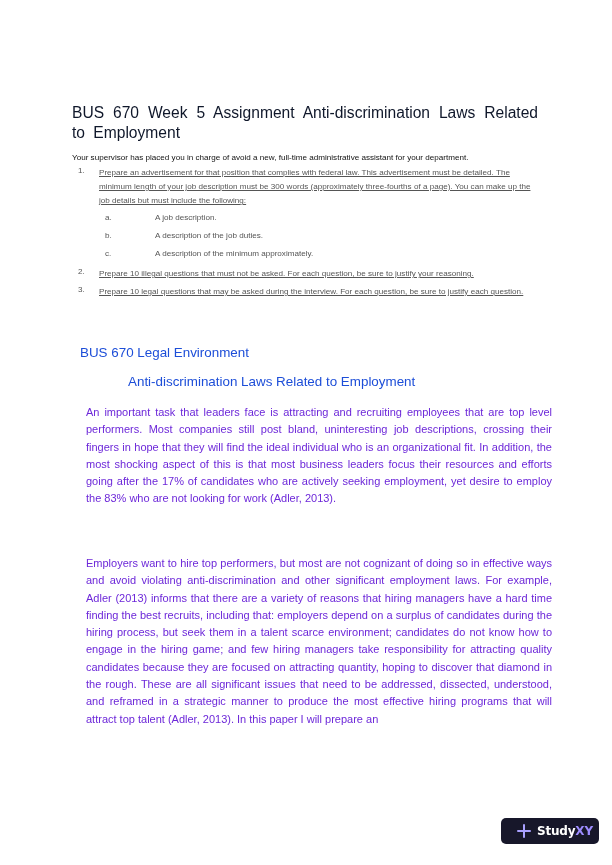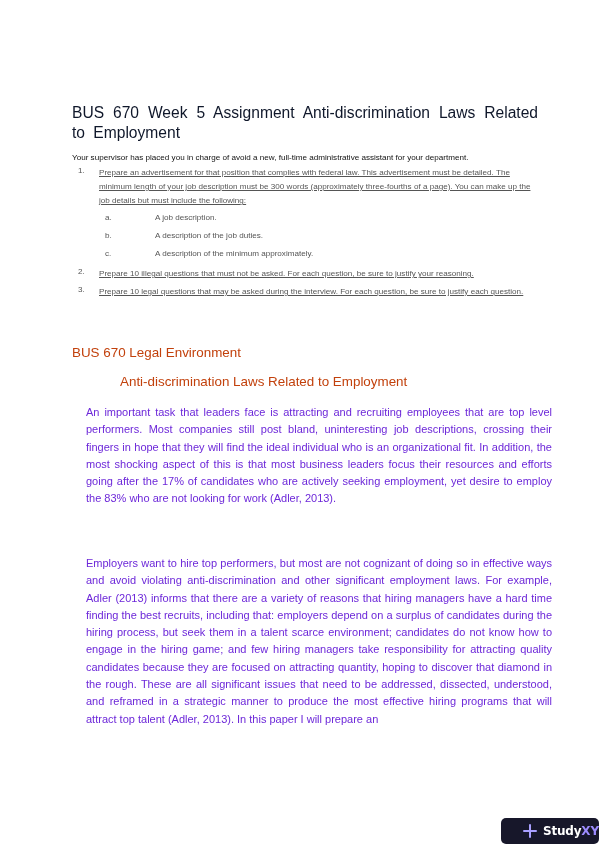--- a/index.html
+++ b/index.html
@@ -23,33 +23,33 @@
 
   .steps { position: absolute; top: 166px; left: 0; width: 466px; font-size: 8.1px; color: #555555; }
   .step { position: absolute; left: 0; width: 466px; }
   .step .num { position: absolute; left: 6px; width: 10px; }
   .step .txt { position: absolute; left: 27px; width: 438px; line-height: 14px; text-decoration: underline; }
   .sub { position: absolute; left: 0; width: 466px; }
   .sub .letter { position: absolute; left: 33px; }
   .sub .txt { position: absolute; left: 51px; white-space: nowrap; margin-left: 32px; }
 
   .h2 {
-    position: absolute; left: 0; font-size: 13.4px; color: #c2410c; white-space: nowrap;
+    position: absolute; left: 8px; font-size: 13.4px; color: #1d4ed8; white-space: nowrap;
   }
 
   .para {
     position: absolute; left: 14px; width: 466px;
     font-size: 11px; line-height: 17.3px; color: #6d28d9;
     text-align: justify;
   }
 
   .badge {
     position: absolute; left: 501px; top: 818px; width: 98px; height: 26px;
     background: #17172a; border-radius: 5px;
-    display: flex; align-items: center; padding-left: 22px;
+    display: flex; align-items: center; padding-left: 16px;
   }
   .badge .plus { width: 14px; height: 14px; position: relative; margin-right: 6px; }
   .badge .plus::before, .badge .plus::after {
     content: ""; position: absolute; background: #a9a0ff; border-radius: 1px;
   }
   .badge .plus::before { left: 6px; top: 0; width: 2px; height: 14px; }
   .badge .plus::after { left: 0; top: 6px; width: 14px; height: 2px; }
   .badge .brand { font-family: "DejaVu Sans", sans-serif; font-weight: bold; font-size: 12px; color: #ffffff; letter-spacing: -0.2px; }
   .badge .brand .xy { color: #9d8cff; }
 </style>

